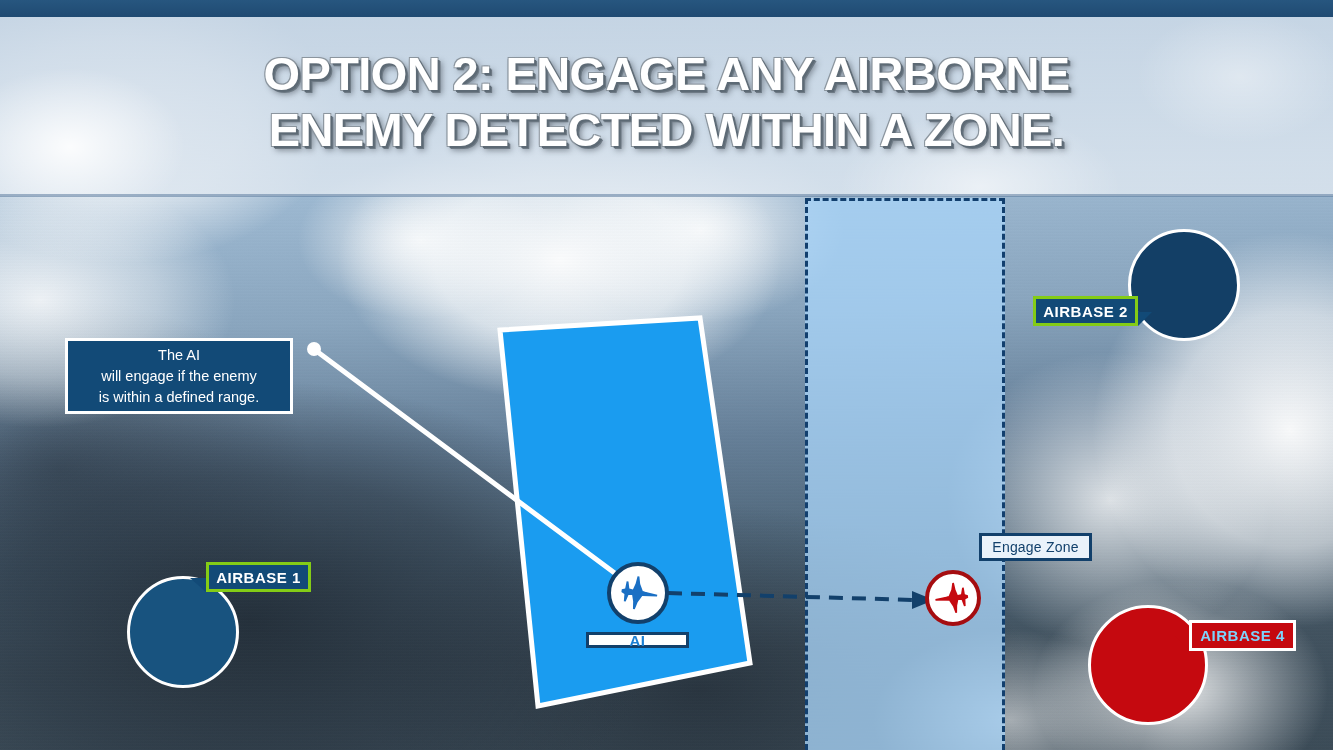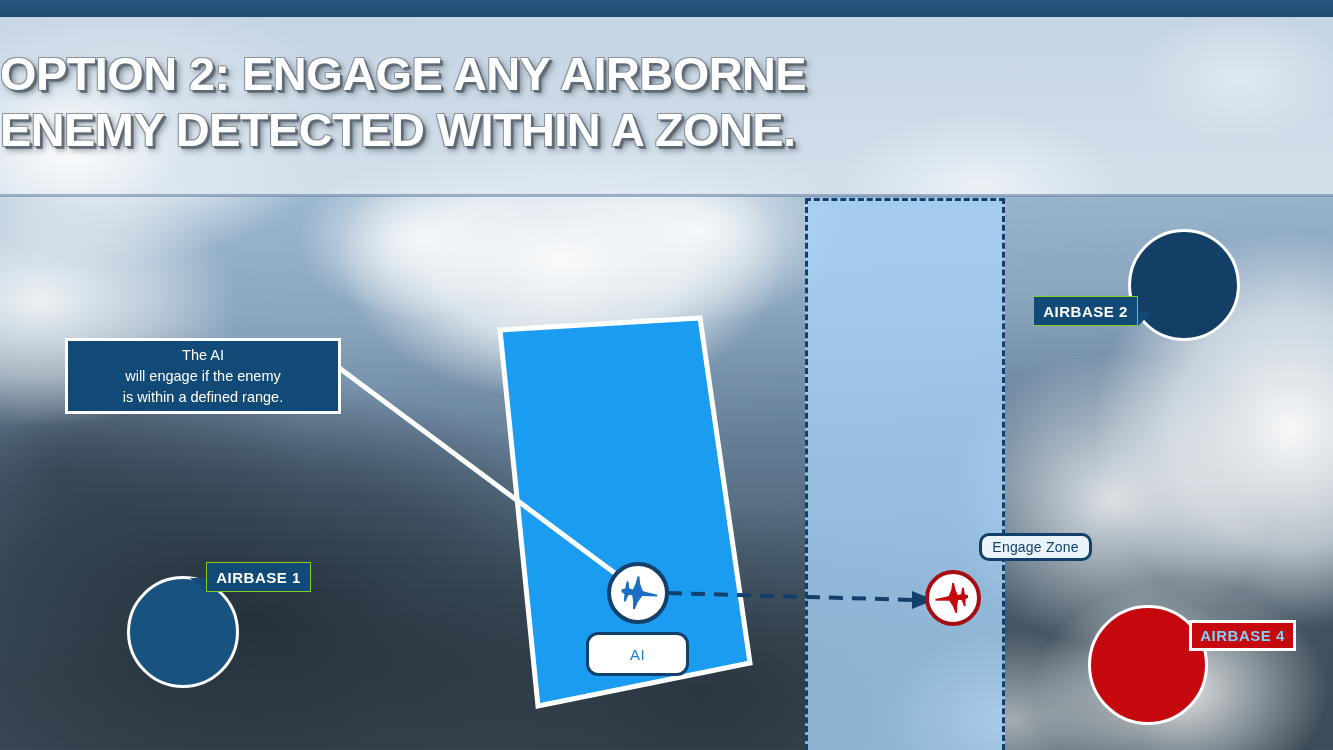--- a/index.html
+++ b/index.html
@@ -64,21 +64,21 @@
       radial-gradient(ellipse 160px 110px at 70px 130px, rgba(255,255,255,0.9) 0%, rgba(255,255,255,0) 72%),
       radial-gradient(ellipse 190px 100px at 980px 170px, rgba(255,255,255,0.55) 0%, rgba(255,255,255,0) 74%),
       radial-gradient(ellipse 140px 90px at 1240px 60px, rgba(255,255,255,0.4) 0%, rgba(255,255,255,0) 74%);
   }
   #titleband-rule {
     position: absolute; left: 0; top: 194px; width: 1333px; height: 3px;
     background: rgba(92,124,158,0.55);
   }
   #title {
     position: absolute; left: 0; top: 46px; width: 1333px;
-    text-align: left;
+    text-align: center;
     font-family: "Liberation Sans", sans-serif;
     font-weight: 700;
     font-size: 47px;
     line-height: 56px;
     letter-spacing: -0.6px;
     color: #ffffff;
     text-shadow:
        2px 2px 0 #5d6a75,
        3px 3px 0 #6e7a85,
       -1px -1px 0 #8b959e,
@@ -119,21 +119,21 @@
     position: absolute;
     display: flex; align-items: center; justify-content: center;
     text-align: center;
     font-family: "Liberation Sans", sans-serif;
     font-weight: 700;
     letter-spacing: 0.5px;
     white-space: pre-line;
   }
   .label-navy {
     background: #124a77;
-    border: 1px solid #84cc16;
+    border: 3px solid #84cc16;
     color: #ffffff;
   }
   .label-red {
     background: #c5090f;
     border: 3px solid #ffffff;
     color: #7dd3fc;
   }
   .label-blue {
     background: #1a9cf0;
     border: 3px solid #ffffff;
@@ -147,30 +147,30 @@
   .label-light {
     background: #eaf2fa;
     border: 3px solid #12406b;
     color: #12406b;
   }
 
   #airbase1-label { left: 206px; top: 562px; width: 105px; height: 30px; font-size: 15px; }
   #airbase2-label { left: 1033px; top: 296px; width: 105px; height: 30px; font-size: 15px; }
   #airbase4-label { left: 1189px; top: 620px; width: 107px; height: 31px; font-size: 15px; }
   #patrol-label   { left: 675px; top: 348px; width: 112px; height: 45px; font-size: 16px; line-height: 21px; }
-  #ai-label       { left: 586px; top: 632px; width: 103px; height: 44px; font-size: 15px; font-weight: 400; border-radius: 12px; }
+  #ai-label       { left: 586px; top: 632px; width: 103px; height: 16px; font-size: 15px; font-weight: 700; }
   #engage-label   {
     left: 979px; top: 533px; width: 113px; height: 28px;
-    font-size: 14px; font-weight: 400; letter-spacing: 0.2px; border-radius: 10px;
+    font-size: 14px; font-weight: 400; letter-spacing: 0.2px;
   }
 
   
   #callout {
     position: absolute;
-    left: 65px; top: 338px; width: 276px; height: 76px;
+    left: 65px; top: 338px; width: 228px; height: 76px;
     background: #124a77;
     border: 3px solid #ffffff;
     color: #ffffff;
     display: flex; align-items: center; justify-content: center;
     text-align: center;
     font-family: "Liberation Sans", sans-serif;
     font-size: 14.5px;
     line-height: 21px;
     white-space: pre-line;
   }

